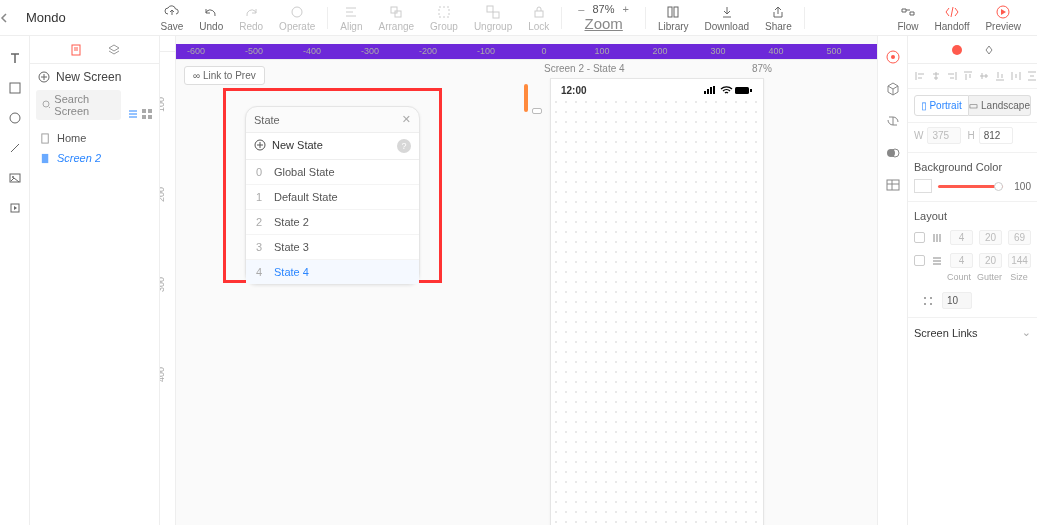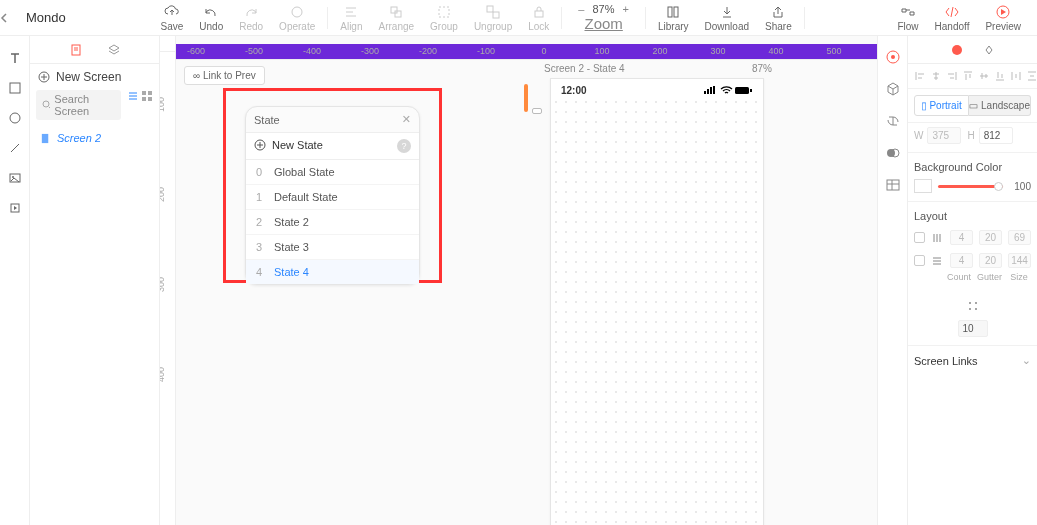--- a/index.html
+++ b/index.html
@@ -19,21 +19,21 @@
 
 .main { display:flex; height:calc(100% - 34px); }
 .tool-rail { width:30px; border-right:1px solid #eee; display:flex; flex-direction:column; align-items:center; gap:14px; padding-top:14px; }
 .tool-rail .t { width:16px; height:16px; color:#666; cursor:pointer; display:flex; align-items:center; justify-content:center; }
 
 .left-panel { width:130px; border-right:1px solid #eee; display:flex; flex-direction:column; }
 .ptabs { height:28px; display:flex; align-items:center; justify-content:center; gap:24px; border-bottom:1px solid #eee; }
 .ptabs .pt { cursor:pointer; }
 .ptabs .pt svg { display:block; }
 .ns-row { display:flex; align-items:center; gap:6px; padding:6px 8px; color:#444; cursor:pointer; }
-.search-row { display:flex; align-items:flex-start; gap:6px; padding:0 6px 6px; }
+.search-row { display:flex; align-items:flex-end; gap:6px; padding:0 6px 6px; }
 .search-box { flex:1; background:#f3f3f3; border-radius:3px; padding:3px 6px; color:#888; font-size:11px; display:flex; align-items:center; gap:4px; }
 .view-ic { display:flex; gap:2px; }
 .view-ic span { width:12px; height:12px; display:flex; align-items:center; justify-content:center; color:#888; cursor:pointer; }
 .tree { padding:2px 0; }
 .tree-row { display:flex; align-items:center; gap:6px; padding:4px 10px; color:#555; cursor:pointer; font-size:11px; }
 .tree-row.active { color:#2b86ff;font-style:italic; }
 .tree-ic { width:11px; height:11px; }
 
 .canvas { flex:1; position:relative; background:#fafafa; overflow:hidden; }
 .ruler-top { position:absolute; top:8px; left:16px; right:0; height:16px; background:#6d28d9; border-bottom:1px solid #eee; }
@@ -88,21 +88,21 @@
 .bg-sw { width:18px; height:14px; border:1px solid #ddd; background:#fff; }
 .slider { flex:1; height:3px; background:linear-gradient(to right,#ff5a4d 0%,#ff5a4d 100%); position:relative; border-radius:2px; }
 .slider .knob { position:absolute; right:0; top:-3px; width:9px; height:9px; border-radius:50%; background:#fff; border:1px solid #ccc; }
 .bg-val { font-size:10px; color:#666; width:22px; text-align:right; }
 .lay-row { display:flex; align-items:center; gap:6px; padding:4px 6px; }
 .lay-row .cb { width:11px; height:11px; border:1px solid #ccc; border-radius:2px; cursor:pointer; display:flex; align-items:center; justify-content:center; }
 .lay-row .lic { width:14px; color:#888; }
 .lay-row .num { width:24px; text-align:center; border:1px solid #eee; border-radius:2px; padding:1px 0; color:#bbb; font-size:10px; background:#fafafa; }
 .lay-labels { display:flex; gap:6px; padding:0 6px 6px; justify-content:flex-end; font-size:9px; color:#aaa; }
 .lay-labels span { width:24px; text-align:center; }
-.grid-row { display:flex; align-items:center; gap:8px; padding:4px 6px 8px;flex-direction:column; }
+.grid-row { display:flex; align-items:center; gap:8px; padding:4px 6px 8px; }
 .grid-row .num { width:30px; border:1px solid #eee; border-radius:2px; padding:2px 4px; font-size:10px; color:#555; background:#f7f7f7; }
 .links-row { display:flex; align-items:center; justify-content:space-between; padding:8px 6px; border-top:1px solid #f1f1f1; cursor:pointer; }
 .chev { color:#aaa; }
 svg { display:block; }
 </style>
 </head>
 <body>
 
 <div class="topbar">
   <div class="back">
@@ -337,20 +337,26 @@
             <svg width="12" height="12">
               <rect x="1" y="1" width="4" height="4" fill="#aaa"></rect>
               <rect x="7" y="1" width="4" height="4" fill="#aaa"></rect>
               <rect x="1" y="7" width="4" height="4" fill="#aaa"></rect>
               <rect x="7" y="7" width="4" height="4" fill="#aaa"></rect>
             </svg>
           </span>
       </div>
     </div>
     <div class="tree">
+      <div class="tree-row">
+        <svg class="tree-ic" viewBox="0 0 12 12">
+            <rect x="2" y="1" width="7" height="10" fill="none" stroke="#999"></rect>
+          </svg>
+        <span>Home</span>
+      </div>
       <div class="tree-row active">
         <svg class="tree-ic" viewBox="0 0 12 12">
             <rect x="2" y="1" width="7" height="10" fill="#2b86ff" opacity=".7"></rect>
           </svg>
         <span>Screen 2</span>
       </div>
     </div>
   </div>
 
   <div class="canvas">

